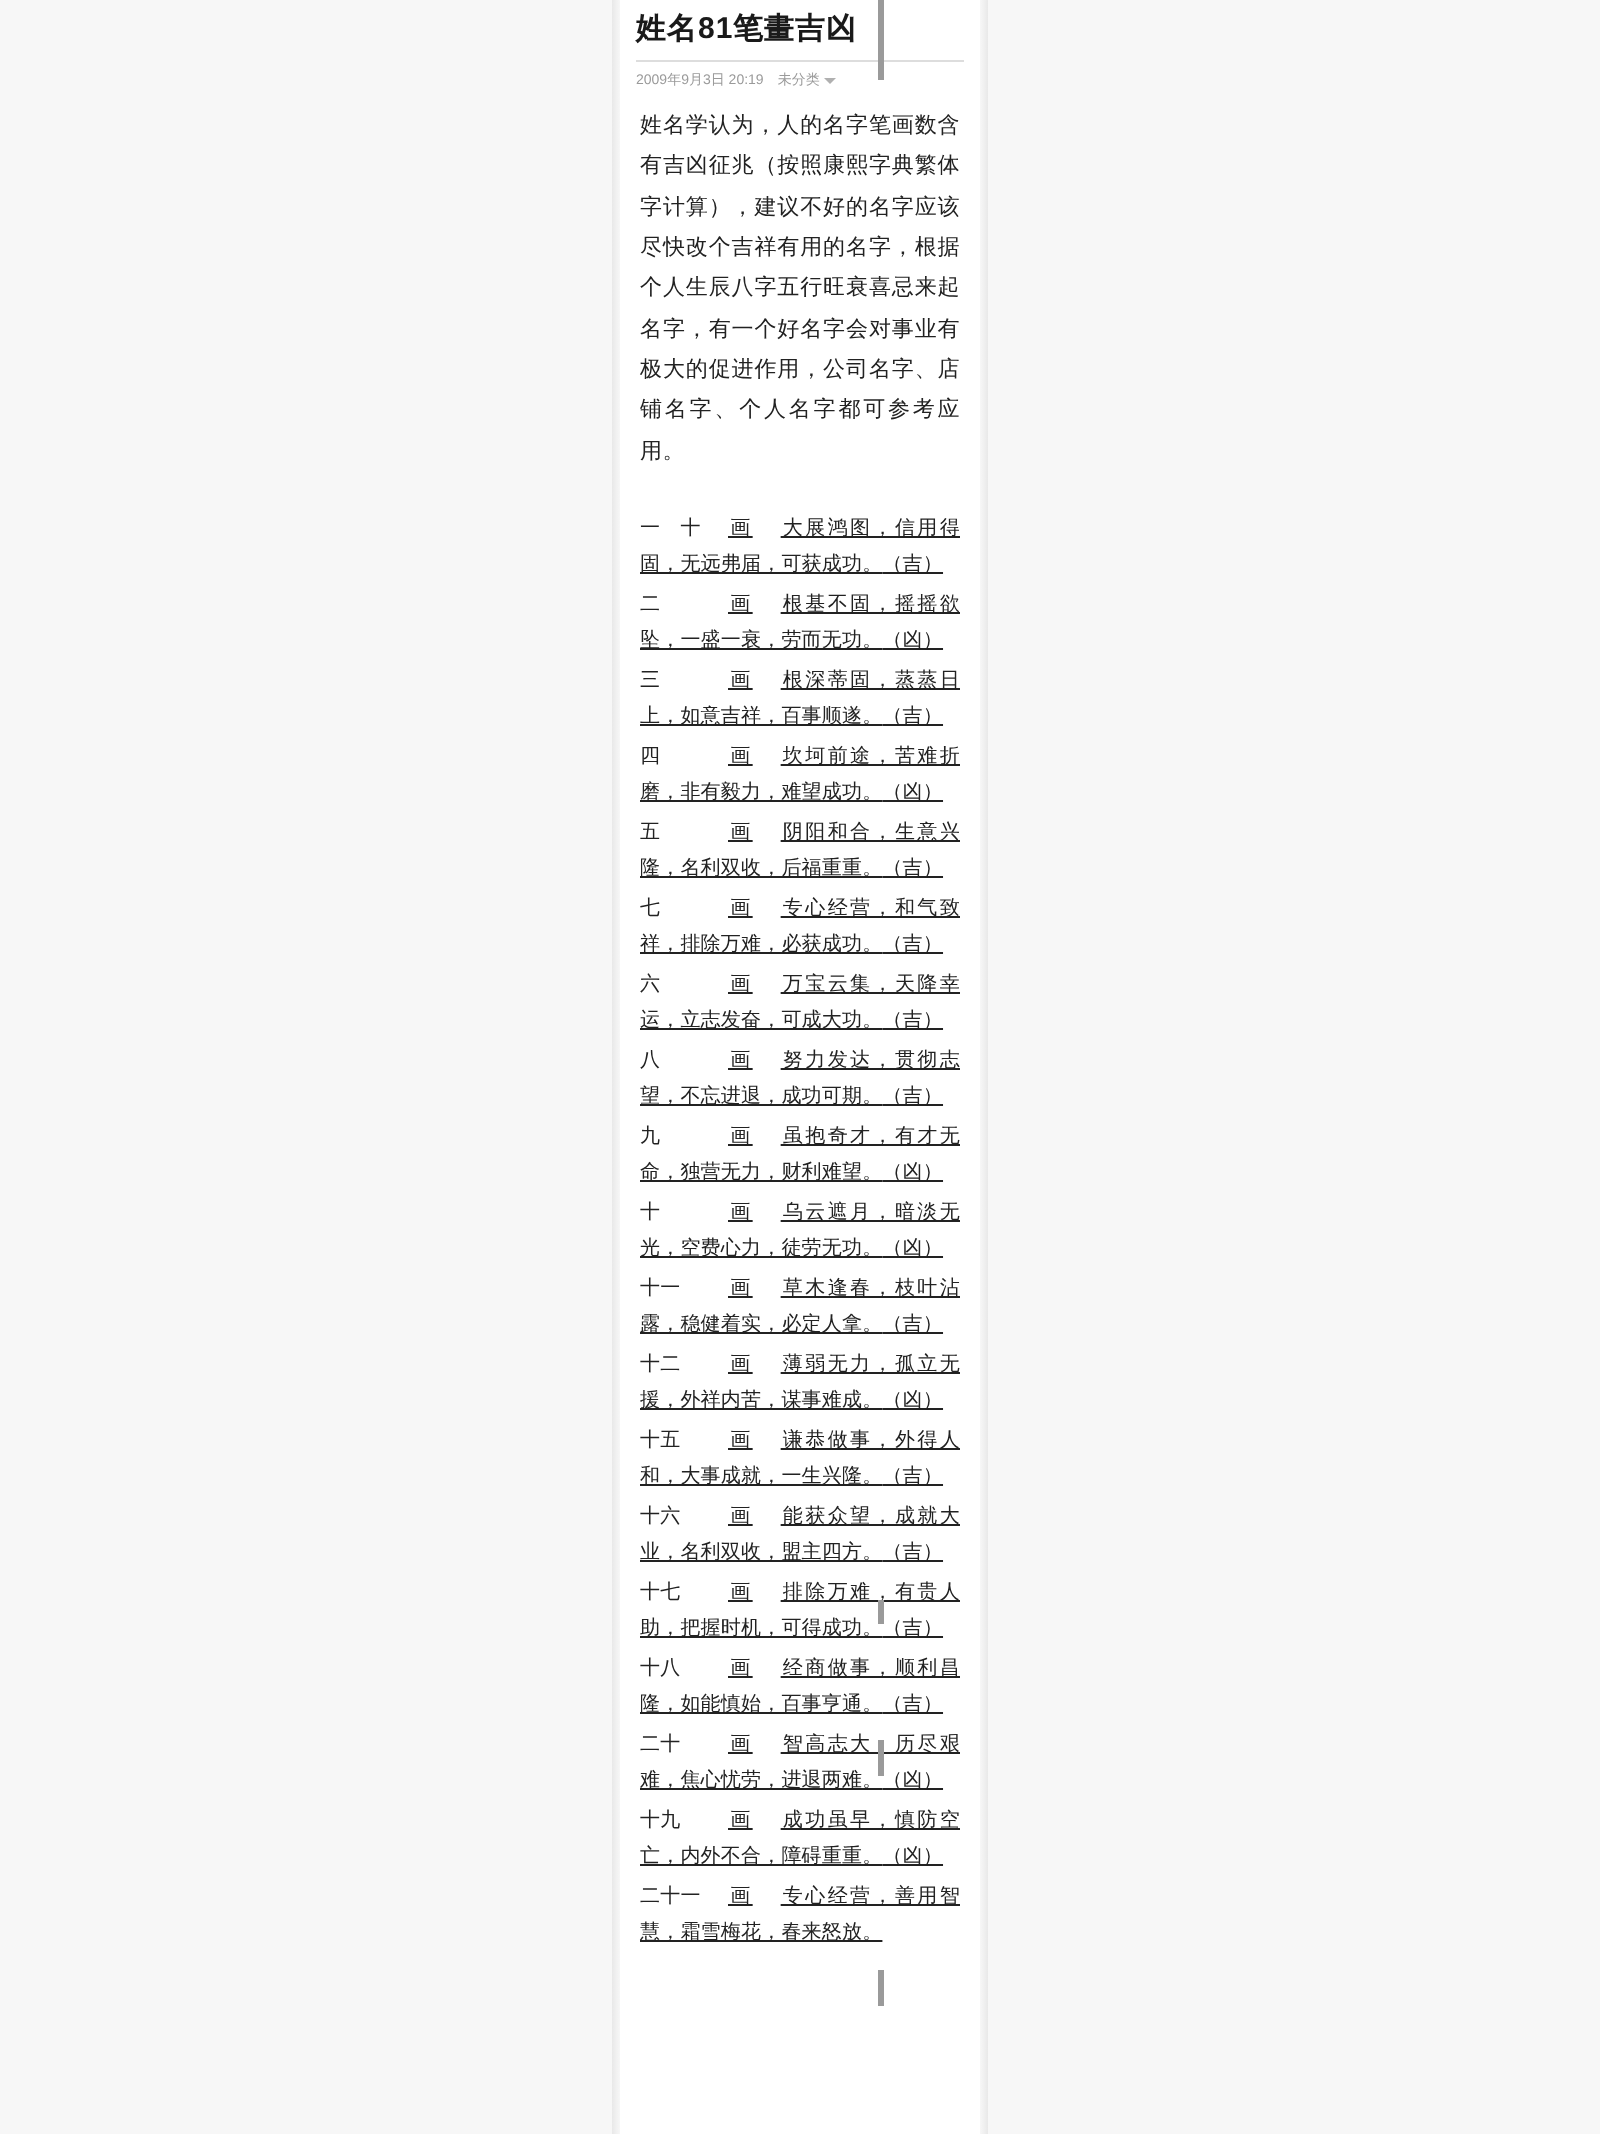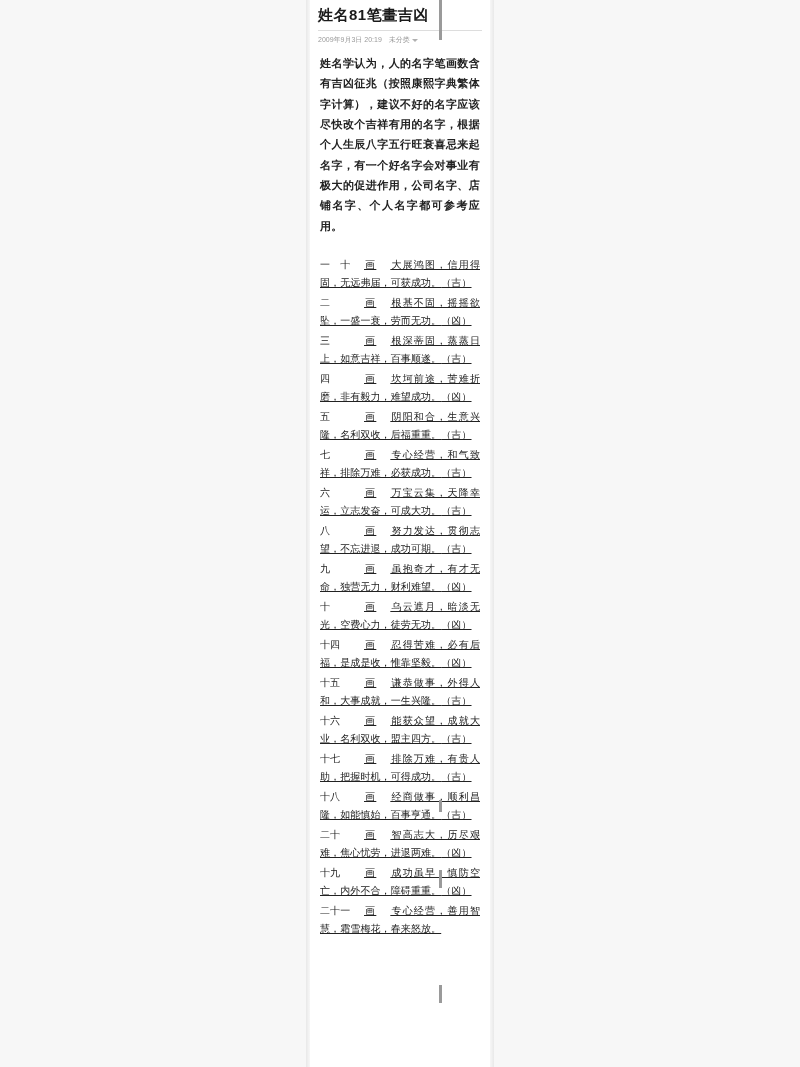--- a/index.html
+++ b/index.html
@@ -63,21 +63,20 @@
     border-top: 3px solid #b0b0b0;
     display: inline-block;
   }
   .intro {
     margin: 8px 10px 0 10px;
     font-size: 11px;
     line-height: 1.85;
     color: #222;
     text-align: justify;
     letter-spacing: 0.2px;
-    font-weight: bold;
   }
   .entries {
     margin: 20px 10px 0 10px;
   }
   .entry {
     font-size: 10px;
     line-height: 1.8;
     color: #222;
     margin-bottom: 2px;
     text-align: justify;
@@ -145,21 +144,22 @@
         <div class="entry"><span class="num">一　十</span><span>画</span><span class="gap"></span><span>大展鸿图，信用得固，无远弗届，可获成功。</span><span>（吉）</span></div>
         <div class="entry"><span class="num">二　　</span><span>画</span><span class="gap"></span><span>根基不固，摇摇欲坠，一盛一衰，劳而无功。</span><span>（凶）</span></div>
         <div class="entry"><span class="num">三　　</span><span>画</span><span class="gap"></span><span>根深蒂固，蒸蒸日上，如意吉祥，百事顺遂。</span><span>（吉）</span></div>
         <div class="entry"><span class="num">四　　</span><span>画</span><span class="gap"></span><span>坎坷前途，苦难折磨，非有毅力，难望成功。</span><span>（凶）</span></div>
         <div class="entry"><span class="num">五　　</span><span>画</span><span class="gap"></span><span>阴阳和合，生意兴隆，名利双收，后福重重。</span><span>（吉）</span></div>
         <div class="entry"><span class="num">七　　</span><span>画</span><span class="gap"></span><span>专心经营，和气致祥，排除万难，必获成功。</span><span>（吉）</span></div>
         <div class="entry"><span class="num">六　　</span><span>画</span><span class="gap"></span><span>万宝云集，天降幸运，立志发奋，可成大功。</span><span>（吉）</span></div>
         <div class="entry"><span class="num">八　　</span><span>画</span><span class="gap"></span><span>努力发达，贯彻志望，不忘进退，成功可期。</span><span>（吉）</span></div>
         <div class="entry"><span class="num">九　　</span><span>画</span><span class="gap"></span><span>虽抱奇才，有才无命，独营无力，财利难望。</span><span>（凶）</span></div>
         <div class="entry"><span class="num">十　　</span><span>画</span><span class="gap"></span><span>乌云遮月，暗淡无光，空费心力，徒劳无功。</span><span>（凶）</span></div>
-        <div class="entry"><span class="num">十四　</span><span>画</span><span class="gap"></span><span>忍得苦难，必有后福，是成是收，惟靠坚毅。</span><span>（凶）</span></div>
+        <div class="entry"><span class="num">十一　</span><span>画</span><span class="gap"></span><span>草木逢春，枝叶沾露，稳健着实，必定人拿。</span><span>（吉）</span></div>
+        <div class="entry"><span class="num">十二　</span><span>画</span><span class="gap"></span><span>薄弱无力，孤立无援，外祥内苦，谋事难成。</span><span>（凶）</span></div>
         <div class="entry"><span class="num">十五　</span><span>画</span><span class="gap"></span><span>谦恭做事，外得人和，大事成就，一生兴隆。</span><span>（吉）</span></div>
         <div class="entry"><span class="num">十六　</span><span>画</span><span class="gap"></span><span>能获众望，成就大业，名利双收，盟主四方。</span><span>（吉）</span></div>
         <div class="entry"><span class="num">十七　</span><span>画</span><span class="gap"></span><span>排除万难，有贵人助，把握时机，可得成功。</span><span>（吉）</span></div>
         <div class="entry"><span class="num">十八　</span><span>画</span><span class="gap"></span><span>经商做事，顺利昌隆，如能慎始，百事亨通。</span><span>（吉）</span></div>
         <div class="entry"><span class="num">二十　</span><span>画</span><span class="gap"></span><span>智高志大，历尽艰难，焦心忧劳，进退两难。</span><span>（凶）</span></div>
         <div class="entry"><span class="num">十九　</span><span>画</span><span class="gap"></span><span>成功虽早，慎防空亡，内外不合，障碍重重。</span><span>（凶）</span></div>
         <div class="entry"><span class="num">二十一</span><span>画</span><span class="gap"></span><span>专心经营，善用智慧，霜雪梅花，春来怒放。</span></div>
       </div>
 
   </div>

